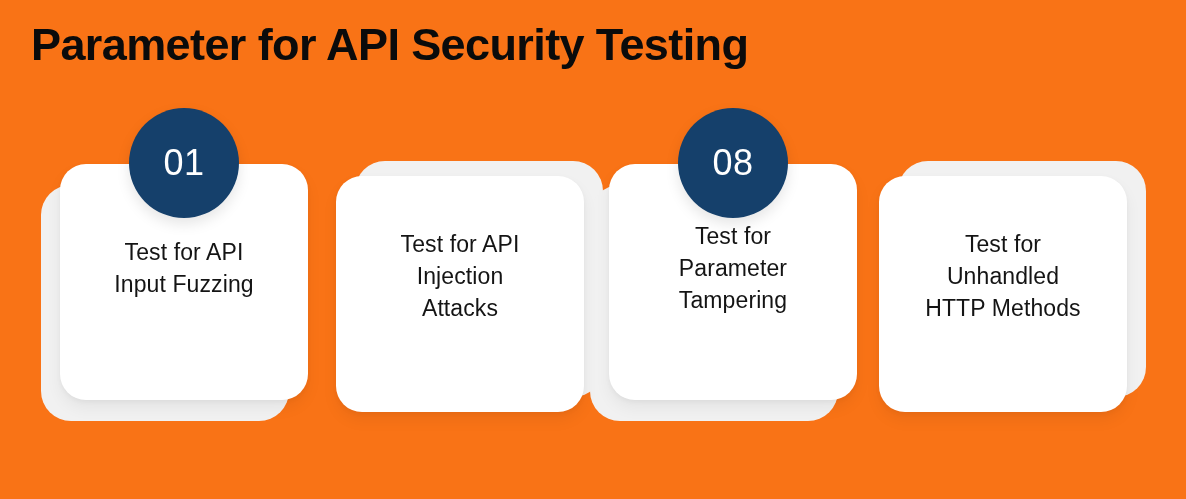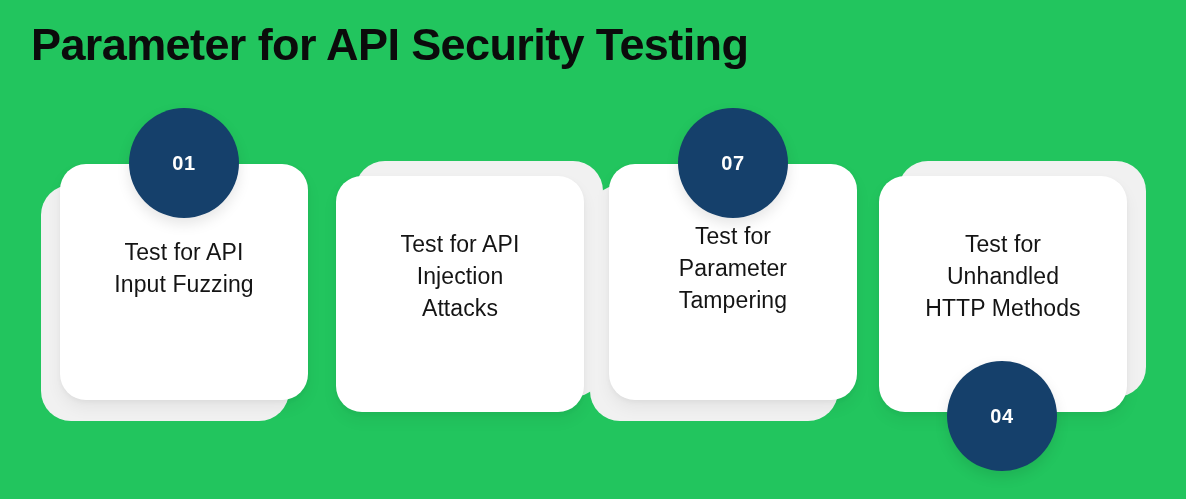--- a/index.html
+++ b/index.html
@@ -12,21 +12,21 @@
     height: 499px;
     overflow: hidden;
     font-family: "Liberation Sans", "DejaVu Sans", sans-serif;
     -webkit-font-smoothing: antialiased;
   }
 
   .page {
     position: relative;
     width: 1186px;
     height: 499px;
-    background: #22c55e;
+    background: #f97316;
   }
 
   
   .page-title {
     position: absolute;
     left: 31px;
     top: 16px;
     font-size: 45px;
     font-weight: 700;
     letter-spacing: -0.6px;
@@ -110,22 +110,22 @@
     display: flex;
     align-items: center;
     justify-content: center;
     box-shadow: 0 6px 14px rgba(0,0,0,0.10);
   }
   .step.down-left .badge { left: 69px; top: -56px; }
   .step.up-right  .badge { left: 68px; top: 185px; }
 
   .badge-number {
     color: #ffffff;
-    font-size: 20px;
-    font-weight: 700;
+    font-size: 36px;
+    font-weight: 400;
     letter-spacing: 0.6px;
     line-height: 1;
   }
 </style>
 </head>
 <body>
 
 <div class="page">
 
   <div class="page-title">Parameter for API Security Testing</div>
@@ -153,30 +153,27 @@
     </div>
 
     <div class="step step-3 down-left">
       <div class="ghost-card"></div>
       <div class="card">
         <div class="card-text">Test for
 Parameter
 Tampering</div>
       </div>
       <div class="badge">
-        <span class="badge-number">07</span>
+        <span class="badge-number">08</span>
       </div>
     </div>
 
     <div class="step step-4 up-right">
       <div class="ghost-card"></div>
       <div class="card">
         <div class="card-text">Test for
 Unhandled
 HTTP Methods</div>
       </div>
-      <div class="badge">
-        <span class="badge-number">04</span>
-      </div>
     </div>
 
   </div>
 </div>
 
 </body></html>

